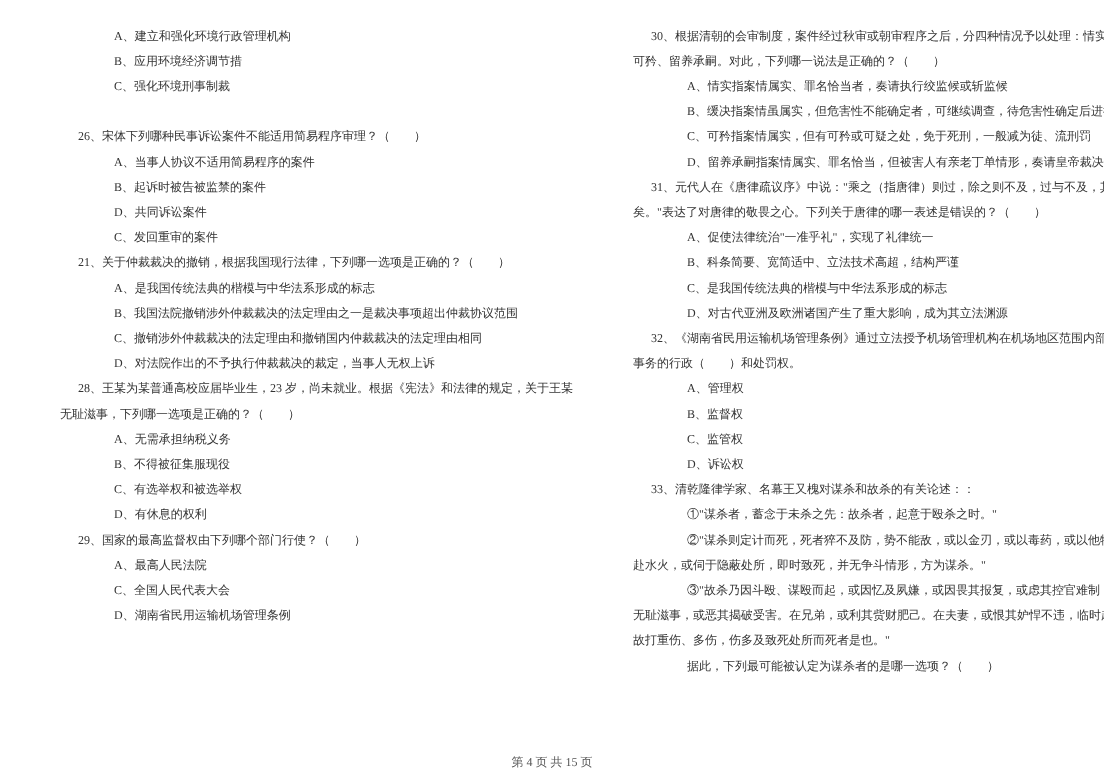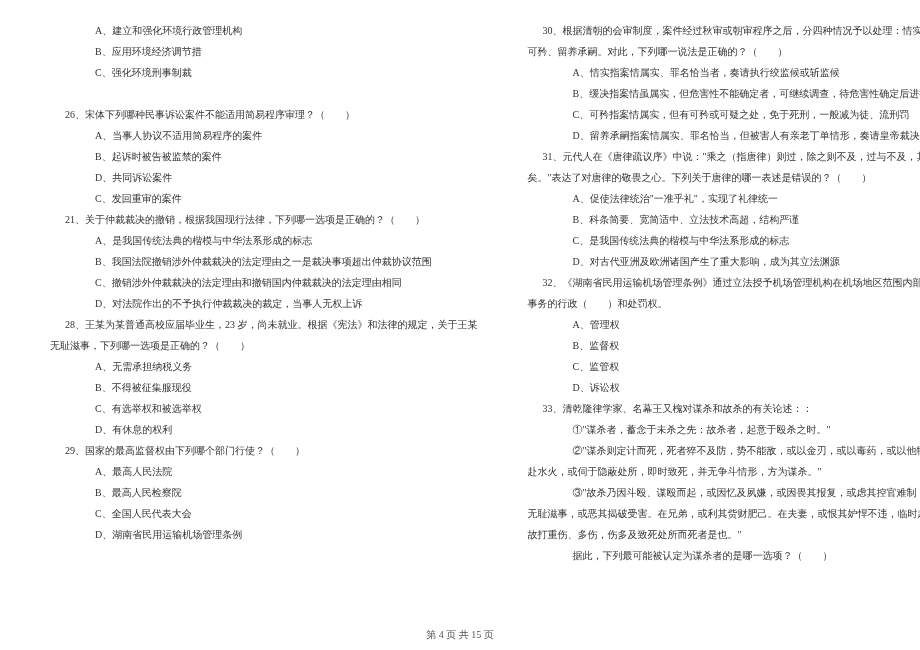--- a/index.html
+++ b/index.html
@@ -71,21 +71,20 @@
       <div class="line indent-1">C、撤销涉外仲裁裁决的法定理由和撤销国内仲裁裁决的法定理由相同</div>
       <div class="line indent-1">D、对法院作出的不予执行仲裁裁决的裁定，当事人无权上诉</div>
       <div class="line indent-0">28、王某为某普通高校应届毕业生，23 岁，尚未就业。根据《宪法》和法律的规定，关于王某</div>
       <div class="line no-indent">无耻滋事，下列哪一选项是正确的？（　　）</div>
       <div class="line indent-1">A、无需承担纳税义务</div>
       <div class="line indent-1">B、不得被征集服现役</div>
       <div class="line indent-1">C、有选举权和被选举权</div>
       <div class="line indent-1">D、有休息的权利</div>
       <div class="line indent-0">29、国家的最高监督权由下列哪个部门行使？（　　）</div>
       <div class="line indent-1">A、最高人民法院</div>
-      <div class="line indent-1">B、最高人民检察院</div>
       <div class="line indent-1">C、全国人民代表大会</div>
       <div class="line indent-1">D、湖南省民用运输机场管理条例</div>
     </div>
   <div class="column" id="right-col">
       <div class="line indent-0">30、根据清朝的会审制度，案件经过秋审或朝审程序之后，分四种情况予以处理：情实、缓决、</div>
       <div class="line no-indent">可矜、留养承嗣。对此，下列哪一说法是正确的？（　　）</div>
       <div class="line indent-1">A、情实指案情属实、罪名恰当者，奏请执行绞监候或斩监候</div>
       <div class="line indent-1">B、缓决指案情虽属实，但危害性不能确定者，可继续调查，待危害性确定后进行判决</div>
       <div class="line indent-1">C、可矜指案情属实，但有可矜或可疑之处，免于死刑，一般减为徒、流刑罚</div>
       <div class="line indent-1">D、留养承嗣指案情属实、罪名恰当，但被害人有亲老丁单情形，奏请皇帝裁决</div>

